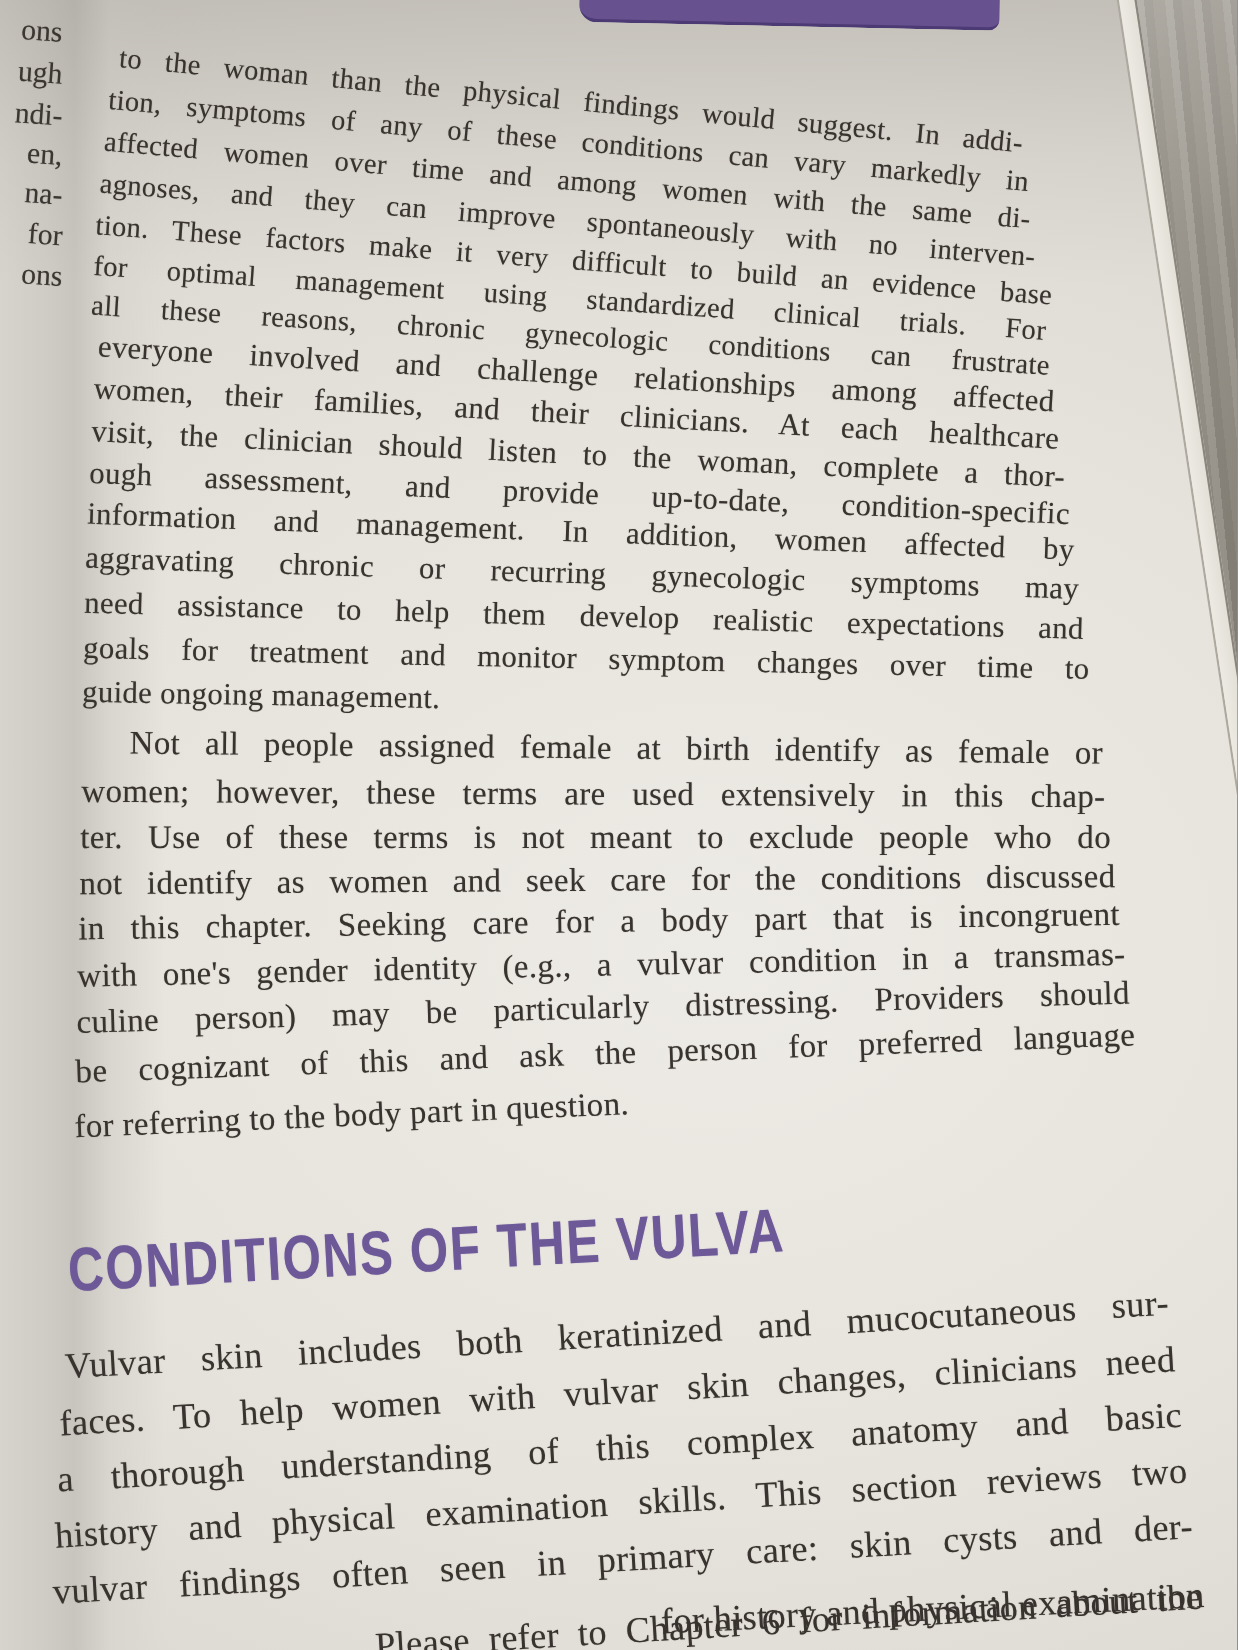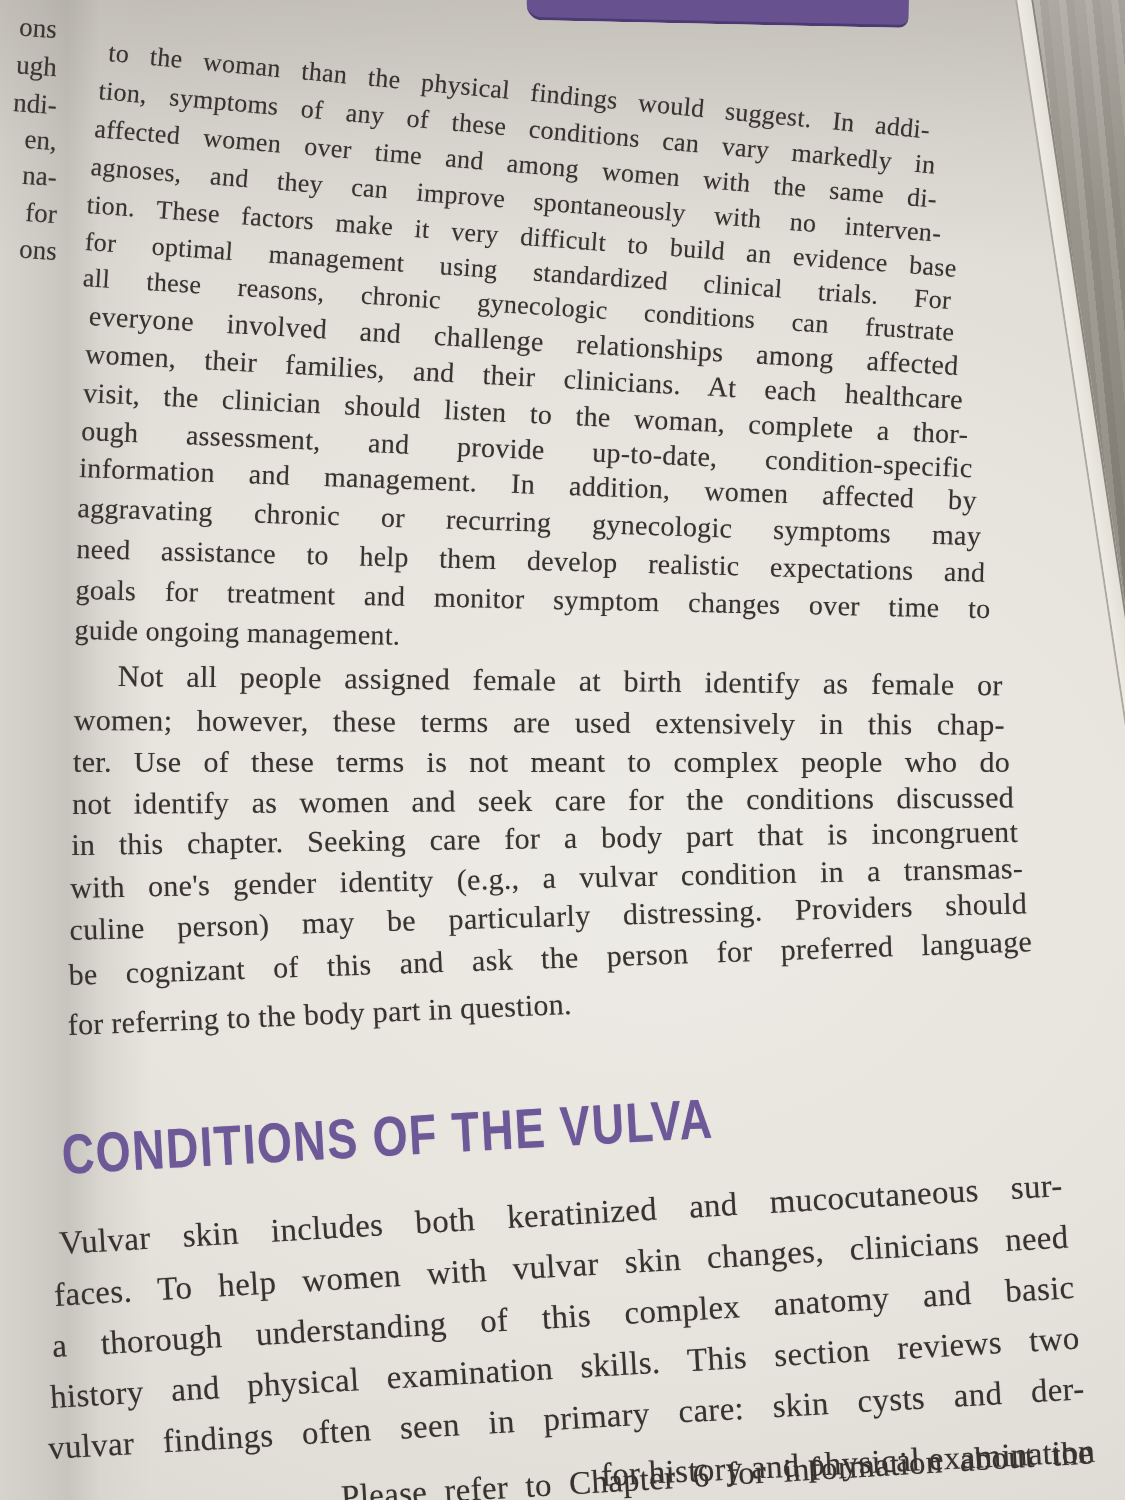--- a/index.html
+++ b/index.html
@@ -76,21 +76,21 @@
   <div class="tl just" style="left:84px;top:376px;width:886px;font-size:28px;transform:rotate(2.7deg)">visit, the clinician should listen to the woman, complete a thor-</div>
   <div class="tl just" style="left:82px;top:414px;width:892px;font-size:28px;transform:rotate(2.4deg)">ough assessment, and provide up-to-date, condition-specific</div>
   <div class="tl just" style="left:80px;top:451px;width:898px;font-size:28px;transform:rotate(2.1deg)">information and management. In addition, women affected by</div>
   <div class="tl just" style="left:78px;top:491px;width:904px;font-size:28px;transform:rotate(1.8deg)">aggravating chronic or recurring gynecologic symptoms may</div>
   <div class="tl just" style="left:77px;top:532px;width:909px;font-size:28px;transform:rotate(1.5deg)">need assistance to help them develop realistic expectations and</div>
   <div class="tl just" style="left:76px;top:573px;width:915px;font-size:28px;transform:rotate(1.2deg)">goals for treatment and monitor symptom changes over time to</div>
   <div class="tl" style="left:75px;top:613px;font-size:28px;transform:rotate(1deg)">guide ongoing management.</div>
 
   <div class="tl just" style="left:118px;top:658px;width:885px;font-size:30px;transform:rotate(.6deg)">Not all people assigned female at birth identify as female or</div>
   <div class="tl just" style="left:74px;top:702px;width:931px;font-size:30px;transform:rotate(.3deg)">women; however, these terms are used extensively in this chap-</div>
-  <div class="tl just" style="left:73px;top:744px;width:937px;font-size:30px;transform:rotate(0deg)">ter. Use of these terms is not meant to complex people who do</div>
+  <div class="tl just" style="left:73px;top:744px;width:937px;font-size:30px;transform:rotate(0deg)">ter. Use of these terms is not meant to exclude people who do</div>
   <div class="tl just" style="left:72px;top:786px;width:942px;font-size:30px;transform:rotate(-.4deg)">not identify as women and seek care for the conditions discussed</div>
   <div class="tl just" style="left:71px;top:827px;width:947px;font-size:30px;transform:rotate(-.8deg)">in this chapter. Seeking care for a body part that is incongruent</div>
   <div class="tl just" style="left:70px;top:870px;width:953px;font-size:30px;transform:rotate(-1.2deg)">with one's gender identity (e.g., a vulvar condition in a transmas-</div>
   <div class="tl just" style="left:69px;top:912px;width:958px;font-size:30px;transform:rotate(-1.6deg)">culine person) may be particularly distressing. Providers should</div>
   <div class="tl just" style="left:68px;top:957px;width:964px;font-size:30px;transform:rotate(-2deg)">be cognizant of this and ask the person for preferred language</div>
   <div class="tl" style="left:67px;top:1007px;font-size:30px;transform:rotate(-2.4deg)">for referring to the body part in question.</div>
 
   <div class="heading">CONDITIONS OF THE VULVA</div>
 
   <div class="tl just" style="left:58px;top:1224px;width:1005px;font-size:33px;transform:rotate(-3.3deg)">Vulvar skin includes both keratinized and mucocutaneous sur-</div>

